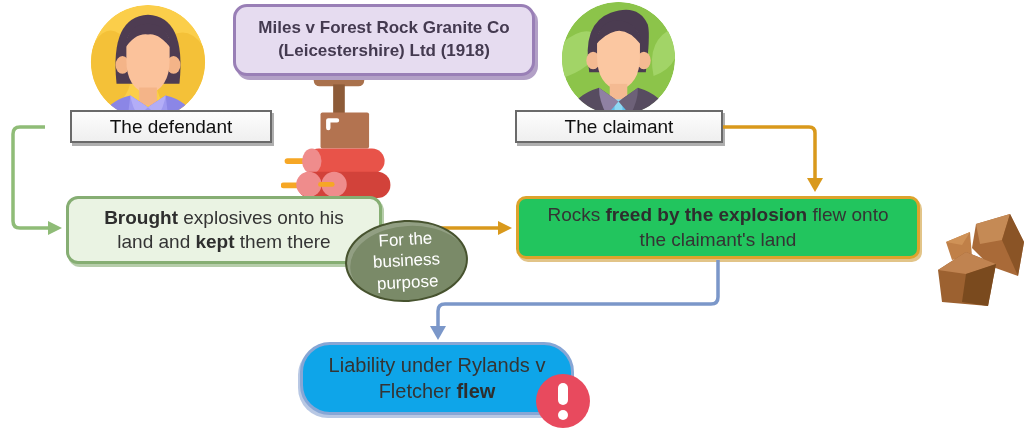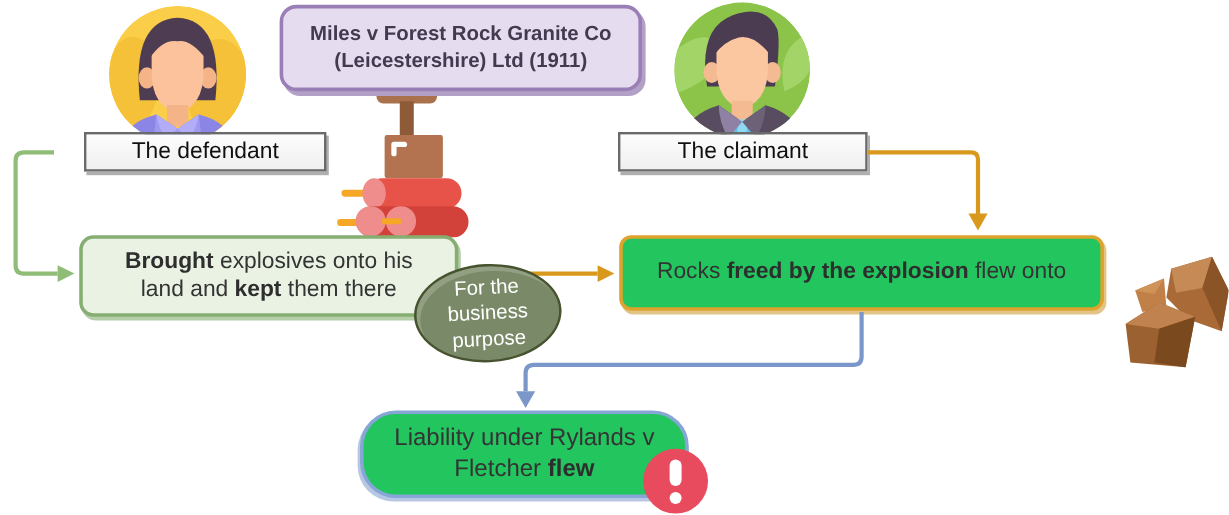--- a/index.html
+++ b/index.html
@@ -24,21 +24,21 @@
   .flowbox b{font-weight:bold;color:#2e2e2e;}
   #box-brought{
     background:#eaf3e3;border:3px solid #86ae73;border-radius:12px;
     box-shadow:2px 3px 0 rgba(122,164,100,.55);
   }
   #box-rocks{
     background:#22c55e;border:3px solid #dda32c;border-radius:10px;
     box-shadow:2px 3px 0 rgba(203,148,38,.55);
   }
   #box-liability{
-    background:#22c55e;border:3px solid #87a6d5;border-radius:30px;
+    background:#0ea5e9;border:3px solid #87a6d5;border-radius:30px;
     box-shadow:-2px 3px 0 rgba(125,155,205,.55);font-size:20px;
   }
   #title-box{
     background:#e6dcf0;border:3px solid #997fb6;border-radius:14px;
     box-shadow:3px 4px 0 #b2a0c6;
     display:flex;align-items:center;justify-content:center;text-align:center;
     font-weight:bold;font-size:17px;color:#443a50;line-height:1.35;z-index:2;
   }
   .ellipse{
     background:#7a8a68;border:2px solid #47532f;border-radius:50%;
@@ -107,21 +107,21 @@
         <path d="M8,120 Q13,98 40,90 L60,104 L80,90 Q107,98 112,120 Z" fill="#574c60"></path>
         <path d="M48,98 L60,104 L72,98 L72,120 L48,120 Z" fill="#5fc0ec"></path>
         <rect x="56" y="102" width="8" height="18" fill="#8ed9f4"></rect>
         <path d="M40,90 L60,104 L48,118 Q40,104 40,90 Z" fill="#8f81a3"></path>
         <path d="M80,90 L60,104 L72,118 Q80,104 80,90 Z" fill="#6d6178"></path>
       </g>
     </svg>
   </div>
 
   <div id="title-box" class="abs" style="left:233px;top:4px;width:302px;height:72px;">
-    <span><span>Miles v Forest Rock Granite Co</span><br><span>(Leicestershire) Ltd (1911)</span></span>
+    <span><span>Miles v Forest Rock Granite Co</span><br><span>(Leicestershire) Ltd (1918)</span></span>
   </div>
 
   <div class="abs art" style="left:281px;top:64px;width:114px;height:134px;">
     <svg width="114" height="134" viewBox="0 0 116 138">
       <rect x="33" y="10" width="52" height="13" rx="6" fill="#a9714c"></rect>
       <rect x="53" y="21" width="12" height="32" fill="#8d5b38"></rect>
       <rect x="40" y="50" width="50" height="37" rx="2" fill="#b37350"></rect>
       <path d="M48,66 L48,58 L57,58" stroke="#ffffff" stroke-width="4.5" fill="none" stroke-linecap="round" stroke-linejoin="round"></path>
       <line x1="6" y1="100" x2="30" y2="100" stroke="#f6a725" stroke-width="6" stroke-linecap="round"></line>
       <rect x="25" y="87" width="81" height="26" rx="13" fill="#e85349"></rect>
@@ -140,21 +140,21 @@
 
   <div class="abs namebox" style="left:515px;top:110px;width:208px;height:33px;">
     <span>The claimant</span>
   </div>
 
   <div id="box-brought" class="abs flowbox" style="left:66px;top:196px;width:316px;height:68px;">
     <span><b>Brought</b><span> explosives onto his</span><br><span>land and </span><b>kept</b><span> them there</span></span>
   </div>
 
   <div id="box-rocks" class="abs flowbox" style="left:516px;top:196px;width:404px;height:63px;">
-    <span><span>Rocks </span><b>freed by the explosion</b><span> flew onto</span><br></span>
+    <span><span>Rocks </span><b>freed by the explosion</b><span> flew onto</span><br><span>the claimant's land</span></span>
   </div>
 
   <div class="abs art" style="left:932px;top:212px;width:92px;height:100px;">
     <svg width="92" height="100" viewBox="0 0 92 100">
       <polygon points="38,20 14,30 20,48 40,44" fill="#c08048"></polygon>
       <polygon points="38,20 14,30 30,33" fill="#cf9257"></polygon>
       <polygon points="44,12 78,2 92,30 86,64 58,54 40,36" fill="#a96a38"></polygon>
       <polygon points="44,12 78,2 70,28 48,32" fill="#c58a55"></polygon>
       <polygon points="78,2 92,30 86,64 70,28" fill="#8a5426"></polygon>
       <polygon points="6,58 34,40 64,52 56,94 10,90" fill="#9c6130"></polygon>

